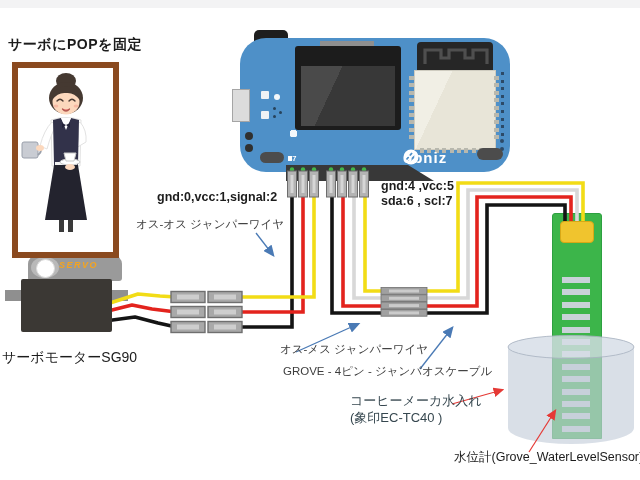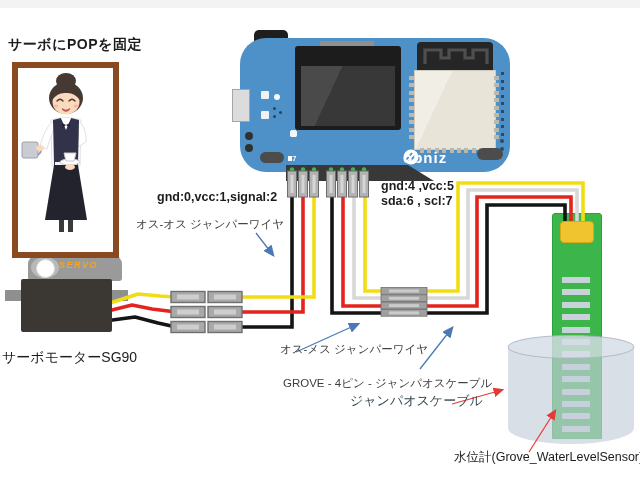--- a/index.html
+++ b/index.html
@@ -8,21 +8,21 @@
   .abs{position:absolute;}
   
   .top-bar{left:0;top:0;width:640px;height:8px;background:#f3f3f4;z-index:1;}
   
   .lbl{position:absolute;z-index:10;color:#1c1c1c;white-space:nowrap;}
   .title{left:8px;top:36px;font-size:14px;font-weight:600;letter-spacing:.5px;}
   .servo-pins{left:157px;top:190px;font-size:12.5px;font-weight:600;}
   .grove-pins{left:381px;top:179px;font-size:12.5px;font-weight:600;line-height:15px;}
   .mm-jumper{left:136px;top:217px;font-size:11.5px;color:#3d3d3d;}
   .mf-jumper{left:245px;top:342px;font-size:11.5px;color:#3d3d3d;margin-left:35px;}
-  .grove-cable{left:283px;top:376px;font-size:11.5px;color:#3d3d3d;}
+  .grove-cable{left:283px;top:364px;font-size:11.5px;color:#3d3d3d;}
   .coffee{left:350px;top:392px;font-size:13px;color:#36474f;line-height:17px;}
   .sensor-lbl{left:454px;top:449px;font-size:12.5px;}
   .servo-name{left:2px;top:349px;font-size:14px;}
   
   .frame{left:12px;top:62px;width:95px;height:184px;border:6px solid #8a4a1f;background:#fff;z-index:7;}
   
   .servo-top{left:28px;top:255px;width:94px;height:26px;background:#9a9a9a;border-radius:9px 9px 3px 3px;z-index:6;}
   .servo-brand{position:absolute;left:31px;top:5px;font-size:9px;font-weight:bold;font-style:italic;
                color:#f5a41f;letter-spacing:1.5px;}
   .servo-hub-ring{left:31px;top:257px;width:28px;height:21px;background:#b9b9b9;border-radius:50%;z-index:6;}
@@ -327,15 +327,16 @@
 
 <div class="lbl servo-pins">gnd:0,vcc:1,signal:2</div>
 <div class="lbl grove-pins">
   <div>gnd:4 ,vcc:5</div>
   <div>sda:6 , scl:7</div>
 </div>
 <div class="lbl mm-jumper">オス-オス ジャンパーワイヤ</div>
 <div class="lbl mf-jumper">オス-メス ジャンパーワイヤ</div>
 <div class="lbl grove-cable">GROVE - 4ピン - ジャンパオスケーブル</div>
 <div class="lbl coffee">
-  <div>ジャンパオスケーブル</div>
+  <div>コーヒーメーカ水入れ</div>
+  <div>(象印EC-TC40 )</div>
 </div>
 <div class="lbl sensor-lbl">水位計(Grove_WaterLevelSensor)</div>
 
 </body></html>

